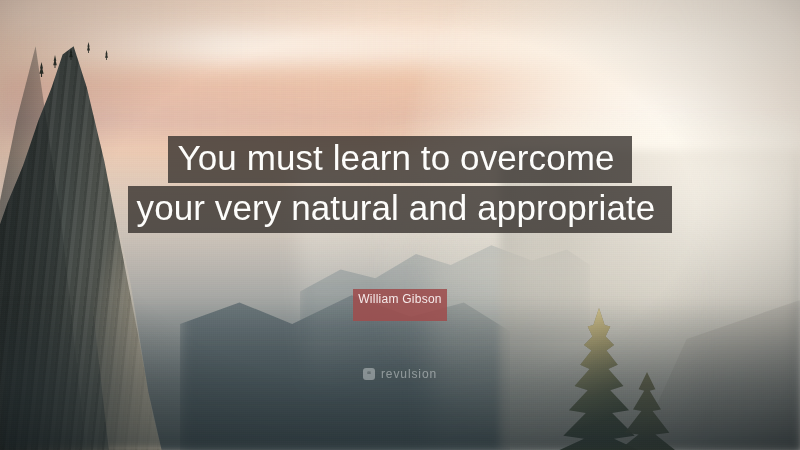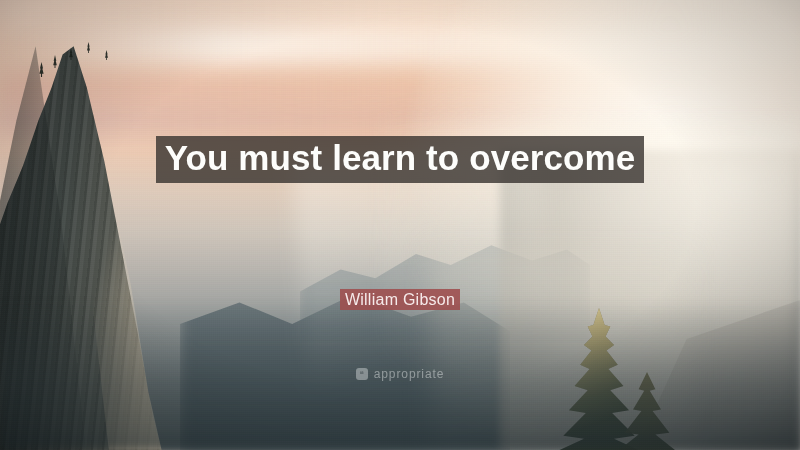--- a/index.html
+++ b/index.html
@@ -157,32 +157,32 @@
   .quote-wrap{
     position:absolute;left:0;right:0;top:136px;
     display:flex;flex-direction:column;align-items:center;gap:3px;
   }
   .qline{
     display:inline-block;
     background:rgba(55,50,46,.80);
     color:#fdfdfb;
     font-size:35px;
     line-height:43px;
-    font-weight:700;
+    font-weight:400;
     letter-spacing:.1px;
-    padding:0 9px 4px 9px;
+    padding:0 17px 4px 9px;
     white-space:nowrap;
   }
   .author-wrap{position:absolute;left:0;right:0;top:289px;display:flex;justify-content:center;}
   .author{
     background:rgba(158,77,77,.88);
     color:#f6eaea;
-    font-size:16px;
+    font-size:12px;
     line-height:21px;
-    height:21px;
+    height:32px;
     padding:0 5px;
     letter-spacing:.25px;
     white-space:nowrap;
   }
 
   
   .wm{
     position:absolute;left:0;right:0;top:367px;
     display:flex;align-items:center;justify-content:center;gap:6px;
     opacity:.55;
@@ -237,24 +237,25 @@
   <div class="conifer2">
     <div class="body"></div>
   </div>
 
   <div class="bottomdark"></div>
   <div class="grain"></div>
   <div class="vignette"></div>
 
   <div class="quote-wrap">
     <span class="qline">You must learn to overcome</span>
+    <span class="qline">your very natural and appropriate</span>
   </div>
 
   <div class="author-wrap">
     <span class="author">William Gibson</span>
   </div>
 
   <div class="wm">
     <span class="wm-logo">❝</span>
-    <span class="wm-text">appropriate</span>
+    <span class="wm-text">revulsion</span>
   </div>
 
 </div>
 
 </body></html>

